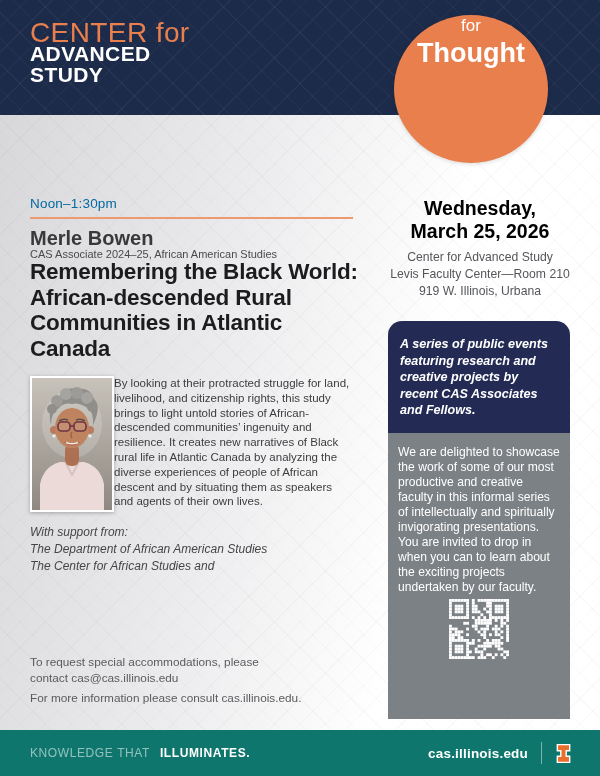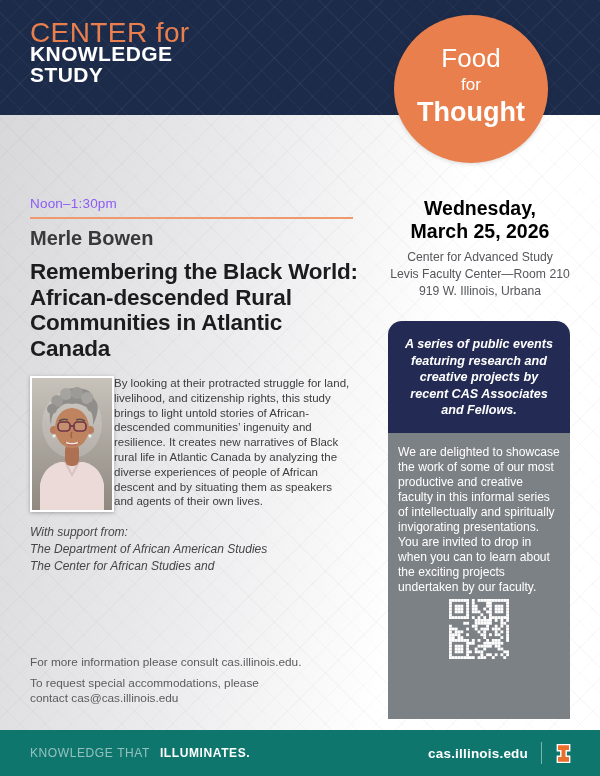--- a/index.html
+++ b/index.html
@@ -35,21 +35,21 @@
     position:absolute;left:0;top:115px;width:600px;height:615px;
     background:linear-gradient(100deg,#d8d8da 0%,#ececee 38%,#ffffff 68%);
   }
   .left-panel::after{
     content:"";position:absolute;inset:0;
     background-image:
       repeating-linear-gradient(45deg, rgba(0,0,0,0.022) 0 1px, transparent 1px 18px),
       repeating-linear-gradient(-45deg, rgba(0,0,0,0.022) 0 1px, transparent 1px 18px);
   }
   
-  .time{position:absolute;left:30px;top:196px;font-size:13.5px;color:#8b5cf6;letter-spacing:.2px;z-index:2;}
+  .time{position:absolute;left:30px;top:196px;font-size:13.5px;color:#0369a1;letter-spacing:.2px;z-index:2;}
   .rule{position:absolute;left:30px;top:217px;width:323px;height:2px;background:#ee9a6e;z-index:2;}
   .speaker{position:absolute;left:30px;top:227px;font-size:20px;font-weight:700;color:#39393b;z-index:2;}
   .byline{position:absolute;left:30px;top:248px;font-size:11px;color:#4a4a4c;z-index:2;}
   .title{
     position:absolute;left:30px;top:259px;width:334px;margin:0;
     font-size:22.5px;font-weight:700;color:#1c1c1e;line-height:25.5px;letter-spacing:-.2px;z-index:2;
   }
   .media{position:absolute;left:30px;top:376px;display:flex;gap:0;z-index:2;}
   .photo{
     width:80px;height:132px;border:2px solid #ffffff;box-shadow:0 1px 4px rgba(0,0,0,.28);
@@ -69,21 +69,21 @@
     position:absolute;left:385px;top:197px;width:190px;text-align:center;margin:0;
     font-size:19.5px;font-weight:700;color:#000000;line-height:23px;z-index:2;
   }
   .venue{
     position:absolute;left:385px;top:249px;width:190px;text-align:center;
     font-size:12.2px;color:#55565a;line-height:17px;z-index:2;
   }
   .boxes{position:absolute;left:388px;top:321px;width:182px;z-index:2;}
   .series-box{
     box-sizing:border-box;height:112px;border-radius:14px 14px 0 0;
-    background:#232b55;color:#fff;padding:15px 12px;text-align:center;
+    background:#232b55;color:#fff;padding:15px 12px;
     font-style:italic;font-weight:600;font-size:12.6px;line-height:16.5px;
   }
   .gray-box{
     box-sizing:border-box;height:286px;background:var(--grayBox,#7c8185);
     color:#fff;padding:12px 10px 0;overflow:hidden;
   }
   .gray-box p{margin:0;font-size:12.1px;line-height:15px;}
   .qr-wrap{margin-top:4px;display:flex;justify-content:center;}
   
   .footer{
@@ -99,35 +99,35 @@
   .vdiv{width:1px;height:22px;background:rgba(255,255,255,.45);}
 </style>
 </head>
 <body>
 
 <div class="page">
 
   <div class="header"></div>
   <div class="brand">
     <div class="b1">CENTER for</div>
-    <div class="b2">KNOWLEDGE</div>
+    <div class="b2">ADVANCED</div>
     <div class="b3">STUDY</div>
   </div>
 
   <div class="badge">
-    <div class="f1">Food</div>
     <div class="f2">for</div>
     <div class="f3">Thought</div>
   </div>
 
   <div class="left-panel"></div>
 
   <div class="time">Noon–1:30pm</div>
   <div class="rule"></div>
   <div class="speaker">Merle Bowen</div>
+  <div class="byline">CAS Associate 2024–25, African American Studies</div>
   <h1 class="title">Remembering the Black World: African-descended Rural Communities in Atlantic Canada</h1>
 
   <div class="media">
     <div class="photo">
       
       <svg width="80" height="132" viewBox="0 0 80 132" xmlns="http://www.w3.org/2000/svg">
         <defs>
           <linearGradient id="pbg" x1="0" y1="0" x2="0" y2="1">
             <stop offset="0" stop-color="#c7c2ba"></stop>
               <stop offset="1" stop-color="#8e8880"></stop>
@@ -171,23 +171,23 @@
     <p class="desc">By looking at their protracted struggle for land, livelihood, and citizenship rights, this study brings to light untold stories of African-descended communities’ ingenuity and resilience. It creates new narratives of Black rural life in Atlantic Canada by analyzing the diverse experiences of people of African descent and by situating them as speakers and agents of their own lives.</p>
   </div>
 
   <div class="support">
     <div>With support from:</div>
     <div>The Department of African American Studies</div>
     <div>The Center for African Studies and</div>
   </div>
 
   <div class="info">
-    <p>For more information please consult cas.illinois.edu.</p>
     <p><span>To request special accommodations, please</span><br>
     <span>contact cas@cas.illinois.edu</span></p>
+    <p>For more information please consult cas.illinois.edu.</p>
   </div>
 
   <h2 class="date"><span>Wednesday,</span><br>
   <span>March 25, 2026</span></h2>
 
   <div class="venue">
     <div>Center for Advanced Study</div>
     <div>Levis Faculty Center—Room 210</div>
     <div>919 W. Illinois, Urbana</div>
   </div>

